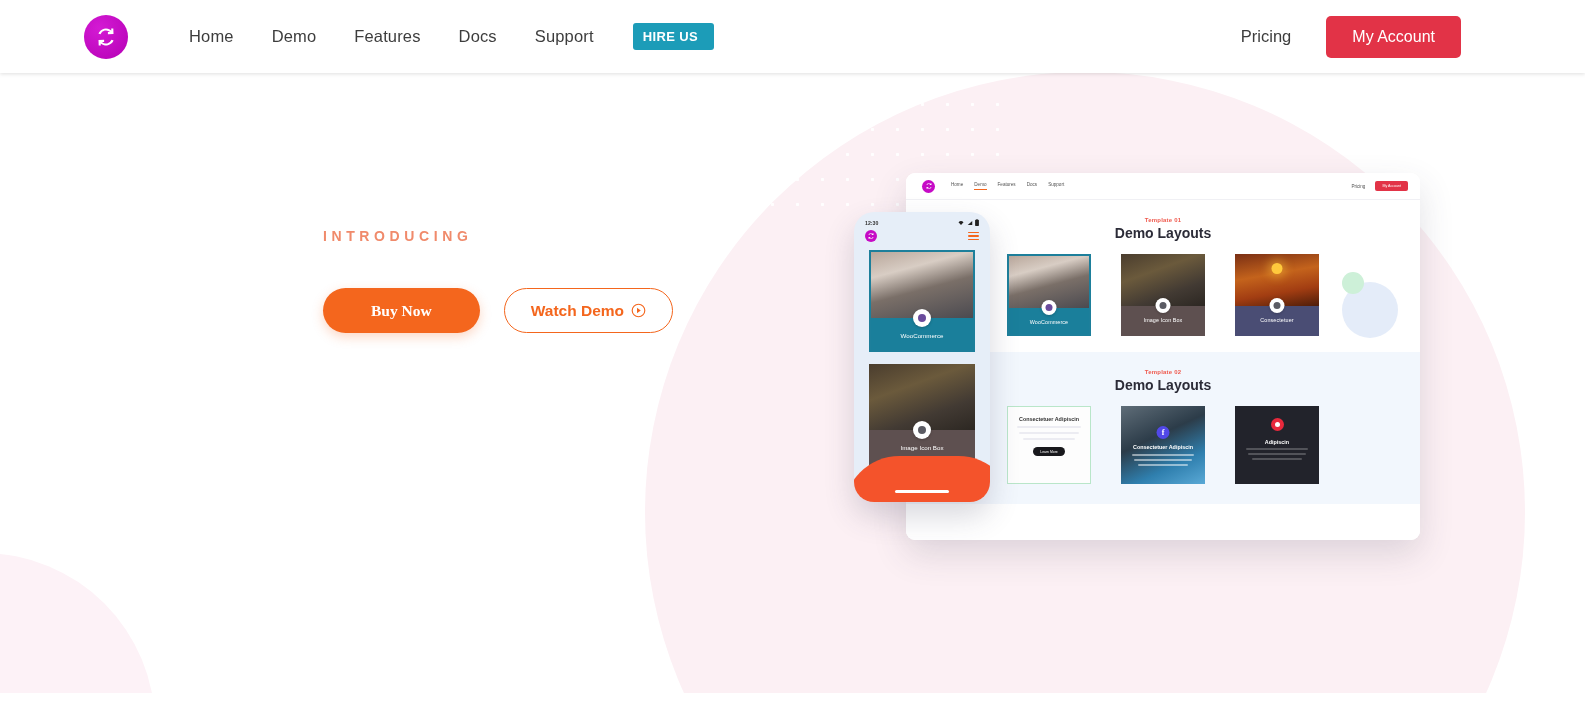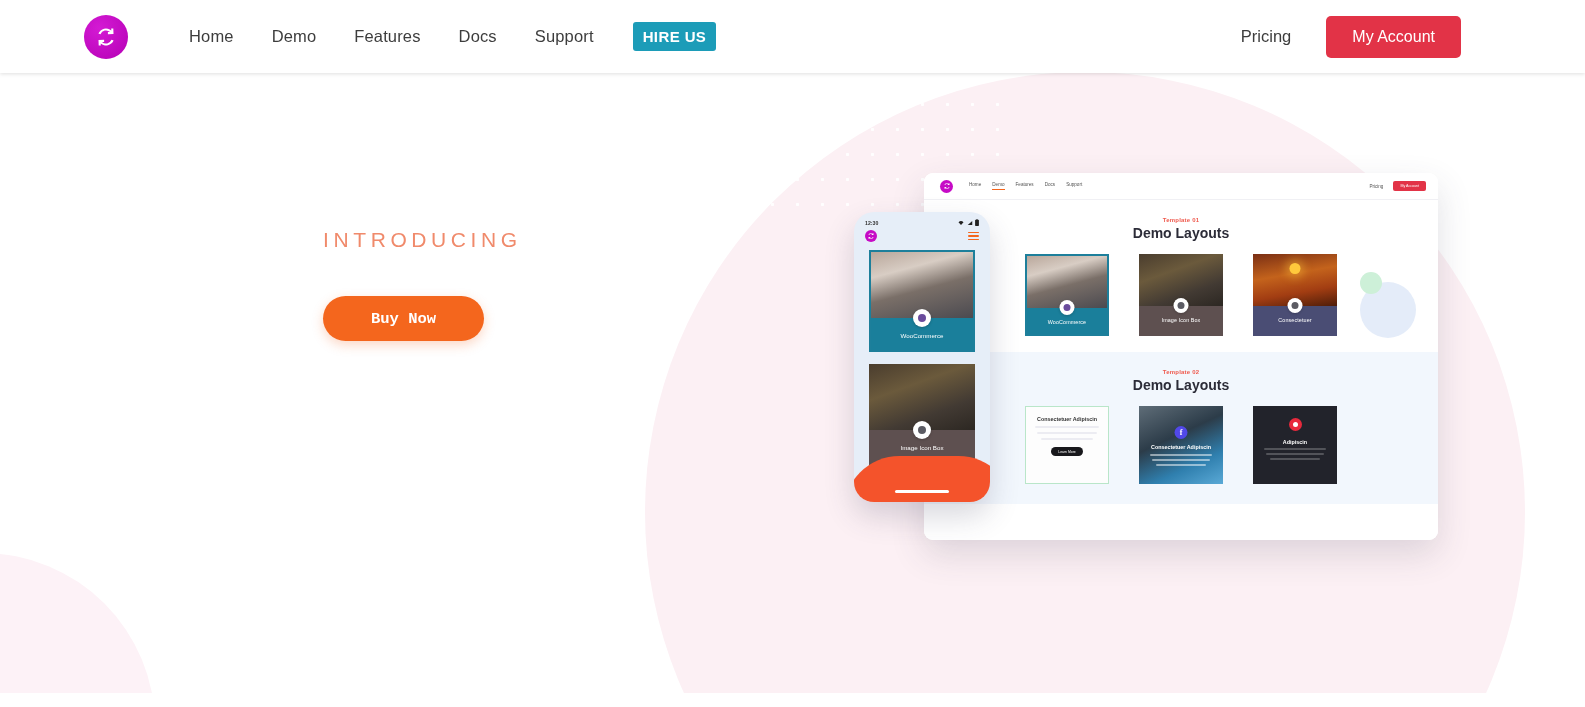--- a/index.html
+++ b/index.html
@@ -49,72 +49,72 @@
   .logo-circle svg { display: block; }
 
   .nav-main { display: flex; align-items: center; margin-left: 42px; gap: 0; }
   .nav-link {
     font-size: 16.5px; color: #3d3d3d; text-decoration: none;
     padding: 0 19px; letter-spacing: .15px; cursor: pointer; white-space: nowrap;
   }
   .hire-us {
     margin-left: 20px;
     background: #1c9cb8;
-    color: #fff; font-size: 15px; font-weight: bold; letter-spacing: .4px;
-    padding: 6px 10px 6px 10px; border-radius: 3px; border: none;
+    color: #fff; font-size: 13px; font-weight: bold; letter-spacing: .4px;
+    padding: 6px 16px 6px 10px; border-radius: 3px; border: none;
     font-family: "Liberation Sans", sans-serif; cursor: pointer;
   }
   .header-right { margin-left: auto; margin-right: 124px; display: flex; align-items: center; }
   .pricing-link {
     font-size: 16.5px; color: #3d3d3d; text-decoration: none; margin-right: 35px; cursor: pointer;
   }
   .my-account {
     background: #e23347; color: #fff;
     font-size: 16px; border: none; border-radius: 5px;
     padding: 12px 26px; cursor: pointer;
     font-family: "Liberation Sans", sans-serif;
   }
 
   
   .hero { position: absolute; z-index: 10; left: 323px; top: 228px; width: 520px; }
   .eyebrow {
-    font-size: 21px; letter-spacing: 4.6px; color: #f08a6b; font-weight: 400;
+    font-size: 14px; letter-spacing: 4.6px; color: #f08a6b; font-weight: 700;
   }
   .hero-title {
     margin-top: 17px;
     font-size: 45px; font-weight: bold; letter-spacing: -.4px; line-height: 1.05;
     color: #3b3b3b; white-space: nowrap;
   }
   .hero-title .accent { color: #f4661d; }
   .hero-sub {
     margin-top: 26px; font-size: 14.6px; line-height: 1.62; color: #7d7d86;
   }
   .hero-btns { margin-top: 44px; display: flex; align-items: center; gap: 24px; }
   .btn-buy {
     background: #f4661d; color: #fff; border: none;
     font-size: 15.5px; font-weight: bold;
     padding: 0 48px; height: 45px; border-radius: 23px; cursor: pointer;
-    font-family: Liberation Mono, monospace;
+    font-family: Liberation Serif, serif;
     box-shadow: 0 4px 12px rgba(244,102,29,.26);
   }
   .btn-demo {
     background: #fff; color: #f4661d; border: 1.6px solid #f4661d;
     font-size: 15.5px; font-weight: bold;
     padding: 0 26px; height: 45px; border-radius: 23px; cursor: pointer;
     font-family: "Liberation Sans", sans-serif;
     display: flex; align-items: center; gap: 7px;
   }
   .btn-demo .play-ico { display: inline-flex; }
 
   
   .visual { position: absolute; z-index: 10; left: 840px; top: 160px; width: 620px; height: 380px; }
 
   
   .browser {
-    position: absolute; left: 84px; top: 13px;
+    position: absolute; left: 66px; top: 13px;
     width: 514px; height: 367px;
     background: #fff; border-radius: 9px;
     box-shadow: 0 14px 34px rgba(60,60,90,.16);
     overflow: hidden;
   }
   .br-top {
     height: 27px; background: #fff; display: flex; align-items: center;
     padding-left: 16px; border-bottom: 1px solid #f0f0f4; position: relative; z-index: 3;
   }
   .br-logo { width: 13px; height: 13px; border-radius: 50%; background: #c60bc6; display:flex; align-items:center; justify-content:center; }
@@ -250,20 +250,29 @@
     <div class="header-right">
       <a class="pricing-link">Pricing</a>
       <button class="my-account">My Account</button>
     </div>
   </div>
 
   <div class="hero">
     <div class="eyebrow">INTRODUCING</div>
     <div class="hero-btns">
       <button class="btn-buy">Buy Now</button>
+      <button class="btn-demo">
+        <span>Watch Demo</span>
+        <span class="play-ico">
+          <svg width="15" height="15" viewBox="0 0 20 20" aria-hidden="true">
+            <circle cx="10" cy="10" r="8.4" fill="none" stroke="#f4661d" stroke-width="1.5"></circle>
+            <path d="M8 6.4 13 10l-5 3.6z" fill="#f4661d"></path>
+          </svg>
+        </span>
+      </button>
     </div>
   </div>
 
   <div class="visual">
 
     <div class="browser">
       <div class="br-top">
         <div class="br-logo">
           <svg width="8" height="8" viewBox="0 0 24 24" aria-hidden="true">
             <path d="M6.5 9.2a6 6 0 0 1 9.6-2.2l-2.2.1 0 2.1 5.6-.2-.2-5.5-2.1 0 .1 2.1A8.2 8.2 0 0 0 4.4 8.6z" fill="#fff"></path>

